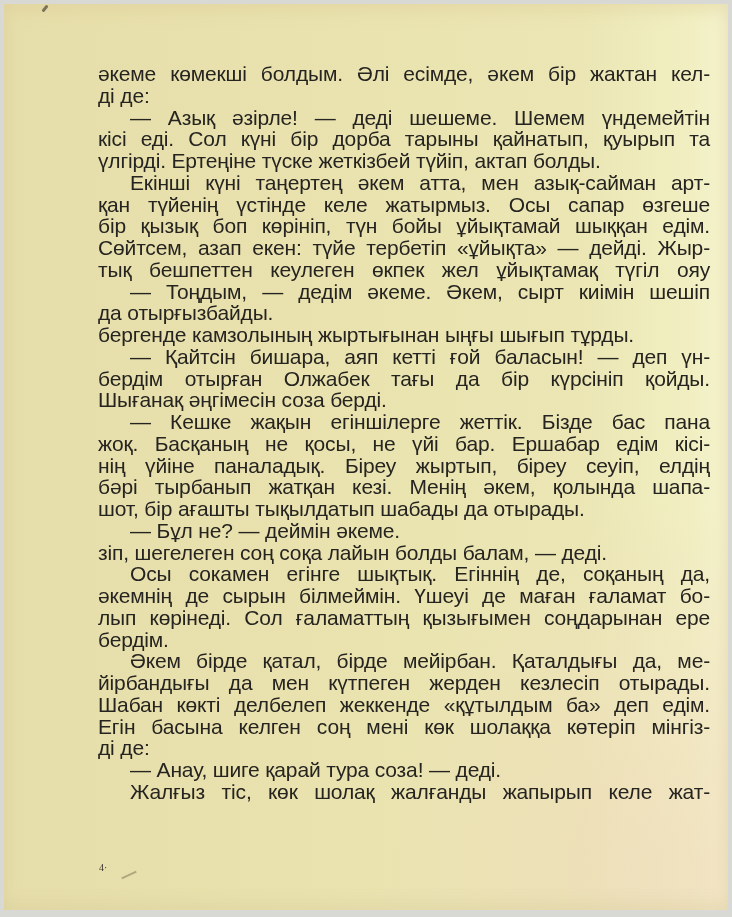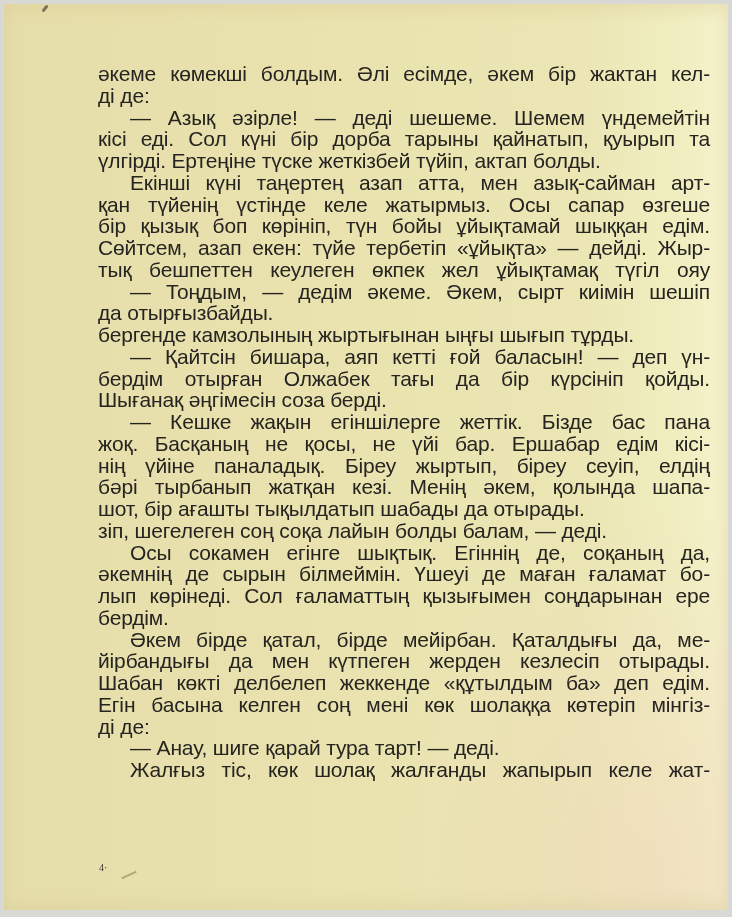--- a/index.html
+++ b/index.html
@@ -44,44 +44,45 @@
 <body>
 
 <div class="page">
   <div class="smudge" style="left:37px; top:3px;"></div>
   <div class="text" id="body">
       <div class="line">әкеме көмекші болдым. Әлі есімде, әкем бір жактан кел-</div>
       <div class="line last">ді де:</div>
       <div class="line indent">— Азық әзірле! — деді  шешеме.  Шемем  үндемейтін</div>
       <div class="line">кісі еді. Сол күні бір дорба тарыны қайнатып, қуырып та</div>
       <div class="line last">үлгірді. Ертеңіне түске жеткізбей түйіп, актап болды.</div>
-      <div class="line indent">Екінші күні таңертең азап атта, мен азық-сайман арт-</div>
+      <div class="line indent">Екінші күні таңертең әкем атта, мен азық-сайман арт-</div>
       <div class="line">қан түйенің үстінде келе жатырмыз.  Осы  сапар  өзгеше</div>
       <div class="line">бір қызық боп көрініп, түн бойы ұйықтамай шыққан едім.</div>
       <div class="line">Сөйтсем, азап екен: түйе тербетіп «ұйықта» — дейді. Жыр-</div>
       <div class="line">тық бешпеттен кеулеген өкпек жел  ұйықтамақ түгіл  ояу</div>
       <div class="line indent">— Тоңдым, — дедім әкеме. Әкем, сырт  киімін  шешіп</div>
       <div class="line last">да отырғызбайды.</div>
       <div class="line last">бергенде камзолының жыртығынан ыңғы шығып тұрды.</div>
       <div class="line indent">— Қайтсін бишара, аяп кетті ғой баласын! — деп үн-</div>
       <div class="line">бердім отырған Олжабек тағы  да  бір  күрсініп  қойды.</div>
       <div class="line last">Шығанақ әңгімесін соза берді.</div>
       <div class="line indent">— Кешке жақын егіншілерге жеттік. Бізде бас пана</div>
       <div class="line">жоқ. Басқаның не қосы, не үйі бар. Ершабар  едім  кісі-</div>
       <div class="line">нің үйіне паналадық. Біреу жыртып,  біреу  сеуіп,  елдің</div>
       <div class="line">бәрі тырбанып жатқан кезі. Менің әкем,  қолында  шапа-</div>
       <div class="line last">шот, бір ағашты тықылдатып шабады да отырады.</div>
+      <div class="line indent last">— Бұл не? — деймін әкеме.</div>
       <div class="line last">зіп, шегелеген соң соқа лайын болды балам, — деді.</div>
       <div class="line indent">Осы сокамен егінге шықтық. Егіннің де,  соқаның  да,</div>
       <div class="line">әкемнің де сырын білмеймін. Үшеуі де маған ғаламат бо-</div>
       <div class="line">лып көрінеді. Сол ғаламаттың қызығымен соңдарынан ере</div>
       <div class="line last">бердім.</div>
       <div class="line indent">Әкем бірде қатал, бірде мейірбан. Қаталдығы да, ме-</div>
       <div class="line">йірбандығы да мен  күтпеген  жерден  кезлесіп  отырады.</div>
       <div class="line">Шабан көкті делбелеп жеккенде «құтылдым ба» деп едім.</div>
       <div class="line">Егін басына келген соң мені көк шолаққа көтеріп мінгіз-</div>
       <div class="line last">ді де:</div>
-      <div class="line indent last">— Анау, шиге қарай тура тарт! — деді.</div>
+      <div class="line indent last">— Анау, шиге қарай тура соза! — деді.</div>
       <div class="line indent">Жалғыз тіс, көк шолақ жалғанды жапырып келе жат-</div>
     </div>
   <div class="pagenum">4·</div>
   <div class="scratch"></div>
 </div>
 
 </body></html>

